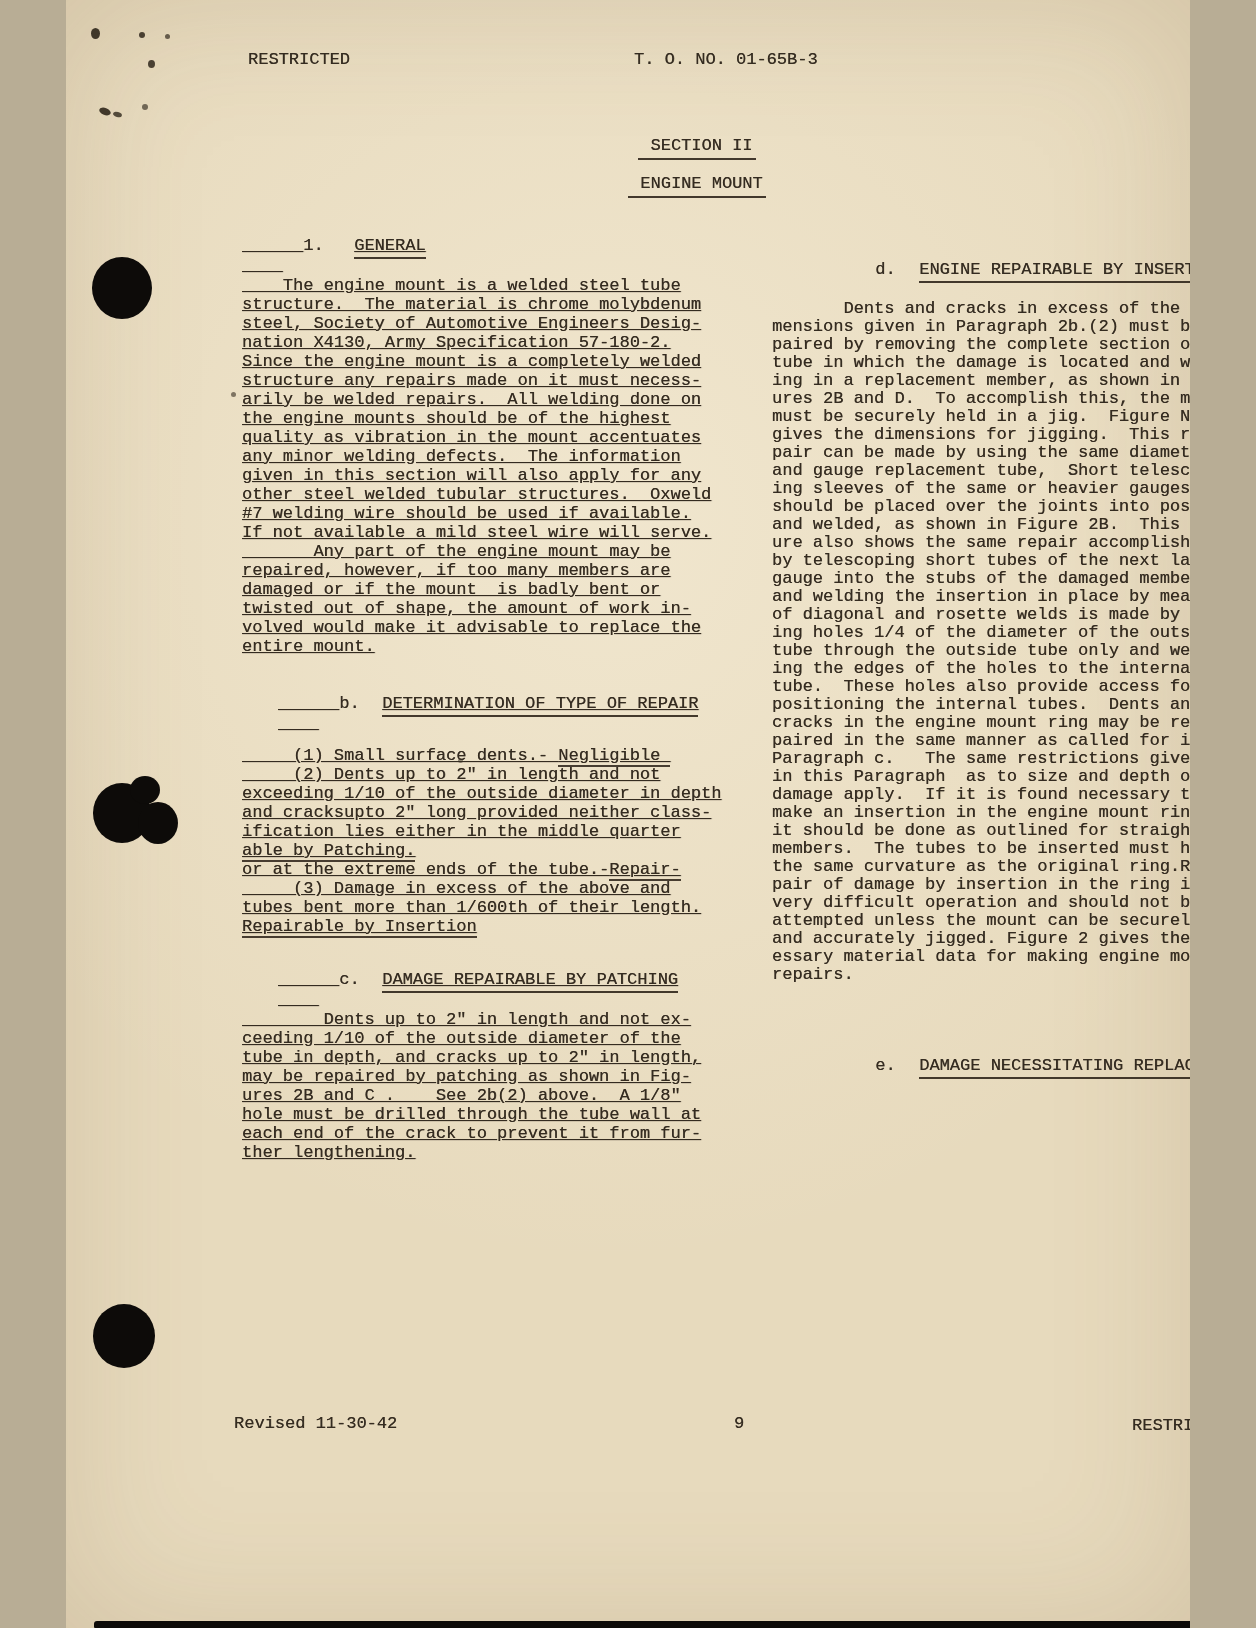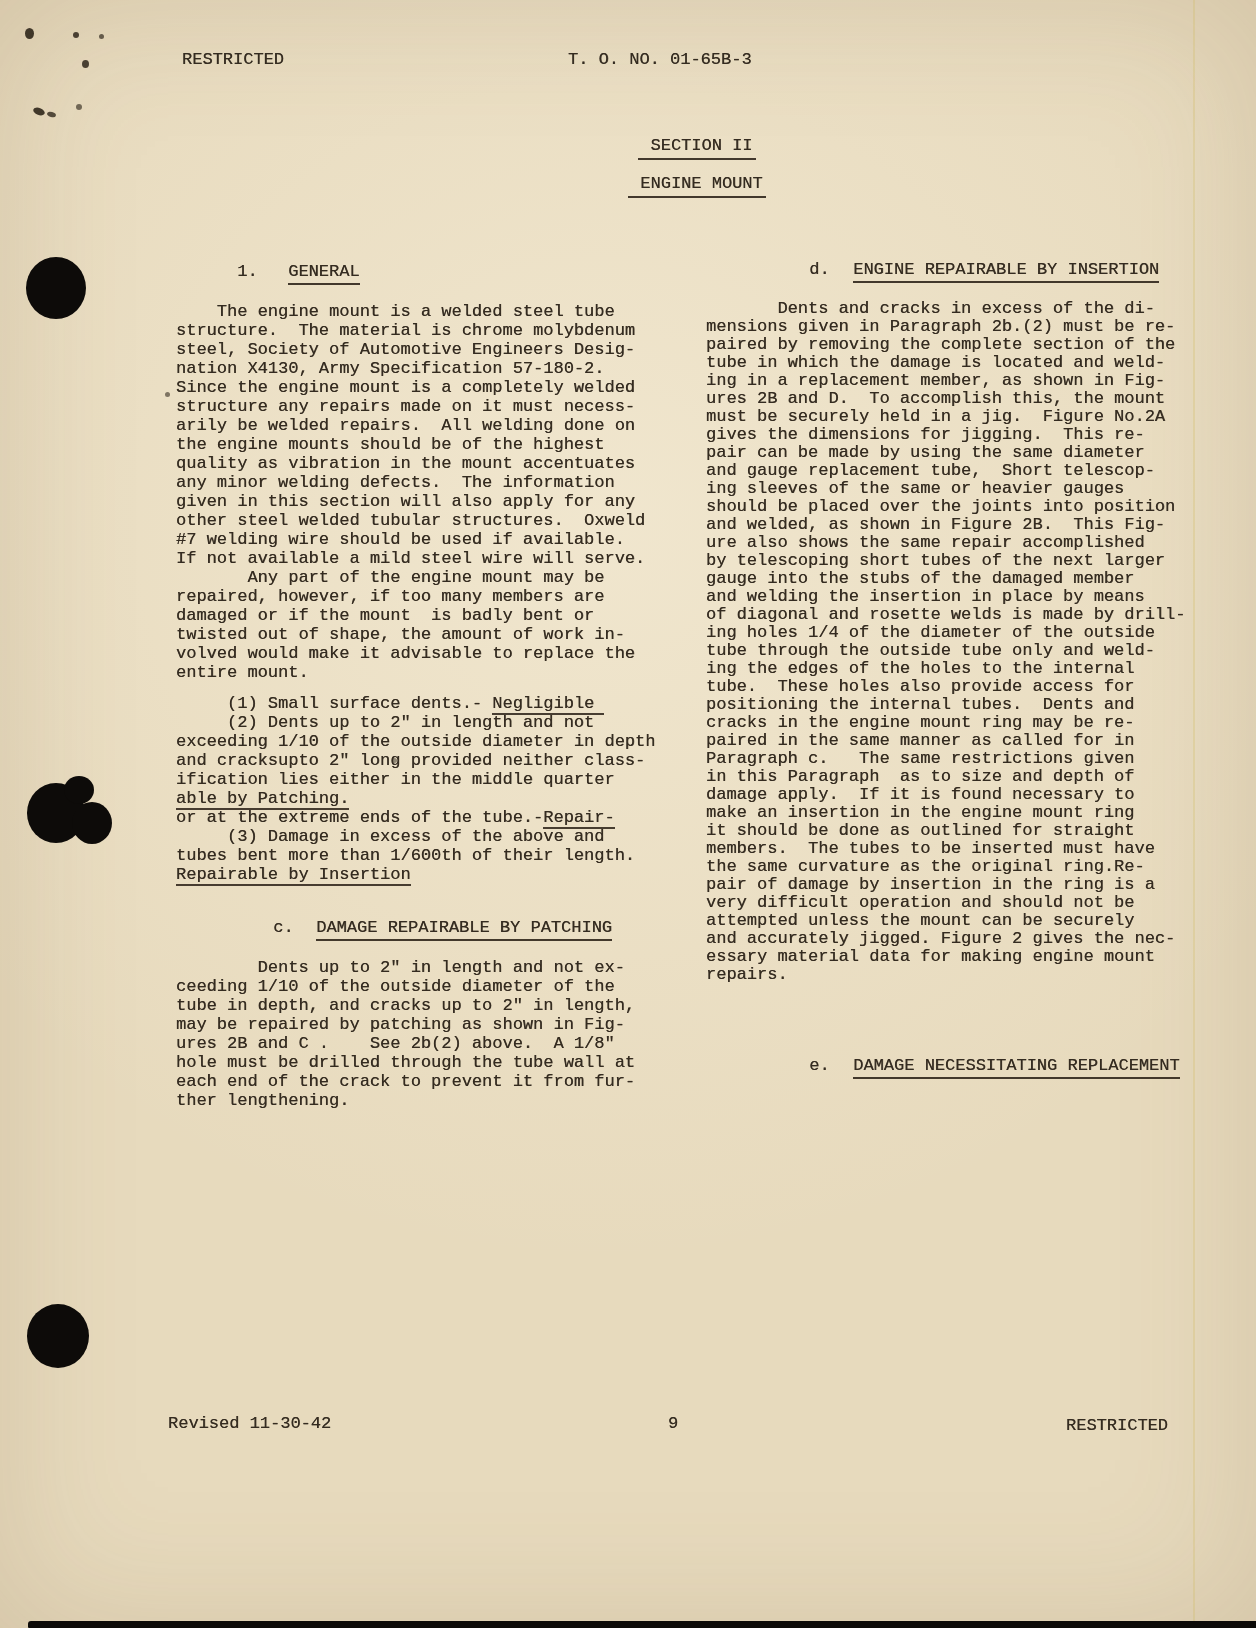--- a/index.html
+++ b/index.html
@@ -1,18 +1,18 @@
 <!DOCTYPE html>
 <html><head>
 <meta charset="utf-8">
 <style>
   html,body{margin:0;padding:0;background:#b8ad95;}
   .page{
     position:relative;
-    width:1256px;height:1628px;
+    width:1124px;height:1628px;
     margin:0 auto;
     overflow:hidden;
     background:
       radial-gradient(90% 65% at 48% 32%, rgba(248,240,220,0.55) 0%, rgba(248,240,220,0) 70%),
       #e7dabd;
     box-shadow: inset 0 0 140px rgba(120,95,60,0.18);
     font-family:"Liberation Mono","DejaVu Sans Mono",monospace;
     font-size:17px;
     color:#342b20;
     text-shadow:0.3px 0.2px 0.5px rgba(52,43,32,0.75);
@@ -23,21 +23,21 @@
   .line{white-space:pre;line-height:19px;}
   .u{border-bottom:2px solid rgba(48,38,27,0.88);}
   .heading{white-space:pre;line-height:20px;}
   .heading .num{display:inline-block;}
   .heading .ttl{border-bottom:2px solid rgba(48,38,27,0.9);padding-bottom:2px;}
   .hmajor .num{width:51px;}
   .col-left .hsub{padding-left:36px;}
   .col-left .hsub .num{width:43px;}
   .col-right .hsub{padding-left:42px;}
   .col-right .hsub .num{width:44px;}
-  .col-left{position:absolute;left:176px;top:242px;width:496px;}
+  .col-left{position:absolute;left:176px;top:216px;width:496px;text-decoration:underline;}
   .col-right{position:absolute;left:706px;top:240px;width:486px;}
   .mt18{margin-top:18px}.mt2{margin-top:2px}.mt14{margin-top:14px}
   .mt16{margin-top:16px}.mt12{margin-top:12px}.mt20{margin-top:20px}
   .mt52{margin-top:52px}.mt42{margin-top:42px}
   .sec-title{position:absolute;left:138px;right:0;text-align:center;}
   .sec-title span{display:inline-block;border-bottom:2px solid rgba(48,38,27,0.9);padding:0 3px 3px 12px;}
   .punch{position:absolute;background:#0d0b09;border-radius:50%;}
   .speck{position:absolute;background:#241c12;border-radius:50%;}
   .crease{position:absolute;top:0;bottom:0;width:2px;background:rgba(208,186,96,0.28);}
   .bottom-bar{position:absolute;left:28px;right:0;bottom:0;height:7px;background:#0c0a08;border-radius:3px 0 0 1px;}
@@ -97,20 +97,23 @@
 If not available a mild steel wire will serve.</pre>
 
 
     <pre class="para mt16">       Any part of the engine mount may be
 repaired, however, if too many members are
 damaged or if the mount  is badly bent or
 twisted out of shape, the amount of work in-
 volved would make it advisable to replace the
 entire mount.</pre>
 
+    <div class="heading hsub mt18">
+      <span class="num">b.</span><span class="ttl">DETERMINATION OF TYPE OF REPAIR</span>
+    </div>
 
     <div class="line mt12"><span>     (1) Small surface dents.- </span><span class="u">Negligible </span></div>
 
     <pre class="para mt16">     (2) Dents up to 2" in length and not
 exceeding 1/10 of the outside diameter in depth
 and cracksupto 2" long provided neither class-
 ification lies either in the middle quarter</pre>
     <div class="line"><span class="u">able by Patching.</span></div>
     <div class="line"><span>or at the extreme ends of the tube.-</span><span class="u">Repair-</span></div>
 

